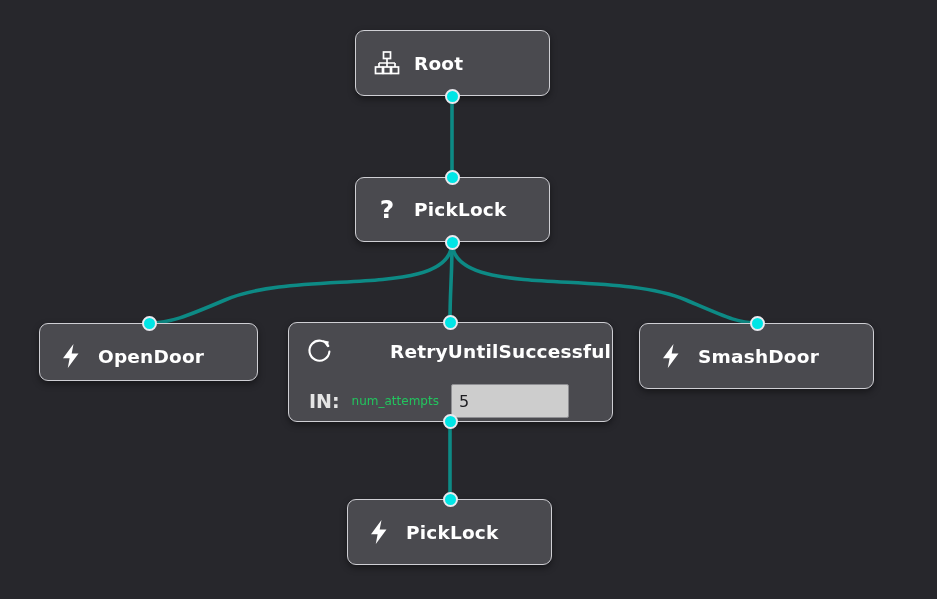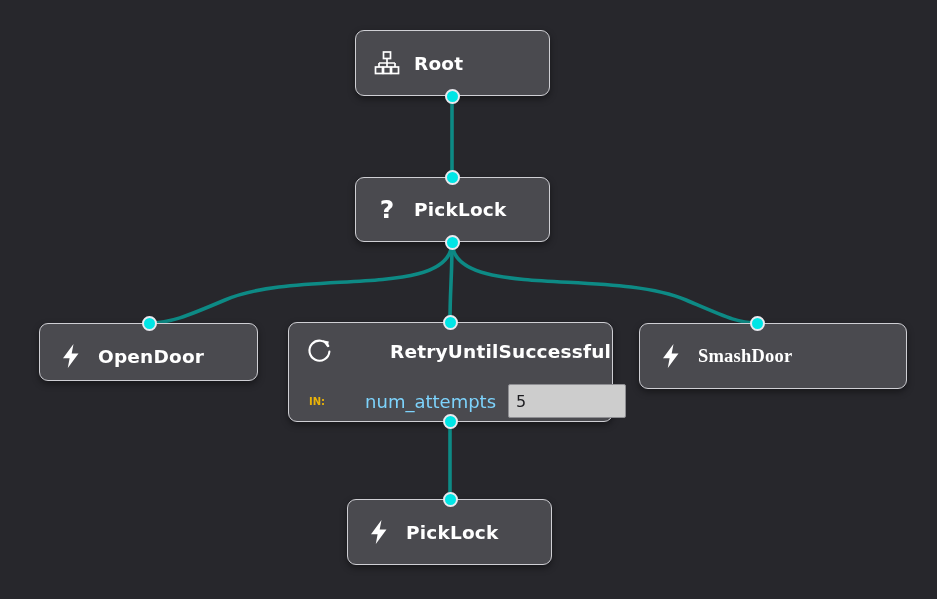--- a/index.html
+++ b/index.html
@@ -75,32 +75,31 @@
 
   
   .port-row {
     display: flex;
     align-items: center;
     padding: 0 16px 0 20px;
     height: 44px;
     box-sizing: border-box;
   }
   .port-dir {
-    color: #eab308;
-    font-size: 10px;
+    color: #e5e5e5;
+    font-size: 19px;
     font-weight: bold;
     margin-right: 12px;
     white-space: nowrap;
   }
   .port-key {
-    color: #7dd3fc;
-    font-size: 18px;
+    color: #22c55e;
+    font-size: 12px;
     margin-right: 12px;
     white-space: nowrap;
-    margin-left: 28px;
   }
   .port-value {
     box-sizing: border-box;
     width: 118px;
     height: 34px;
     background: #cdcdcd;
     border: 1px solid #8e8e92;
     border-radius: 2px;
     color: #1c1c20;
     font-size: 16px;
@@ -184,21 +183,21 @@
       </span>
       <span class="node-title">RetryUntilSuccessful</span>
     </div>
     <div class="port-row">
       <span class="port-dir">IN:</span>
       <span class="port-key">num_attempts</span>
       <input class="port-value" type="text" value="5" style="">
     </div>
   </div>
 
-  <div class="node" style="left:639px; top:323px; width:268px; height:66px;font-family:Liberation Serif, serif;">
+  <div class="node" style="left:639px; top:323px; width:235px; height:66px;">
     <div class="node-header">
       <span class="node-icon">
         <svg width="26" height="28" viewBox="0 0 26 28">
           <path d="M15.5 2 L5 16.2 L11.6 16.2 L9.8 26 L20.5 11.4 L13.7 11.4 Z" fill="#ffffff"></path>
         </svg>
       </span>
       <span class="node-title">SmashDoor</span>
     </div>
   </div>
 

